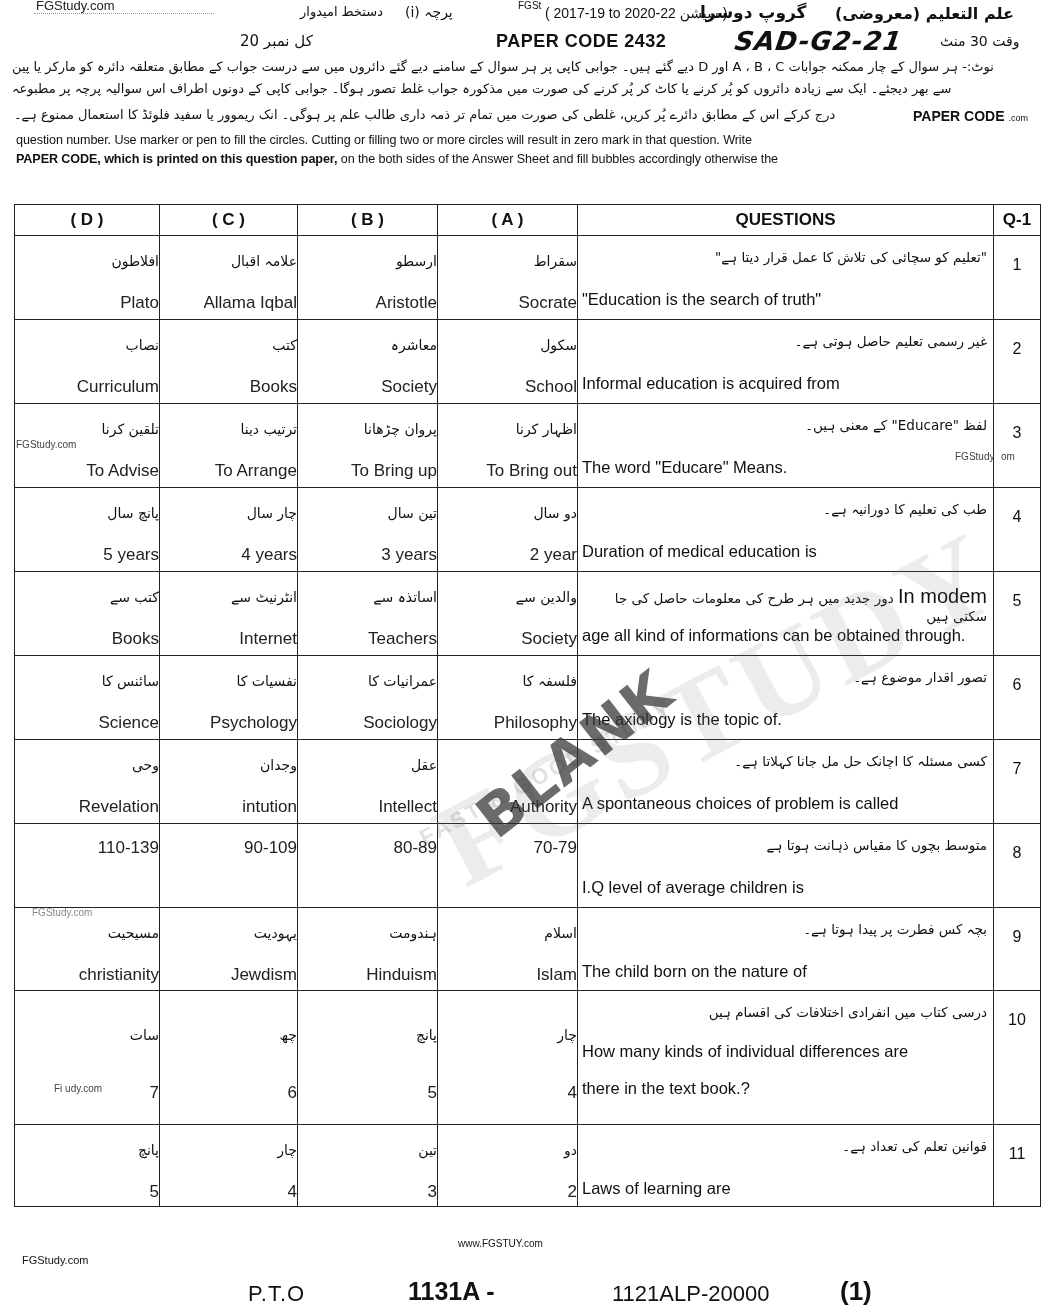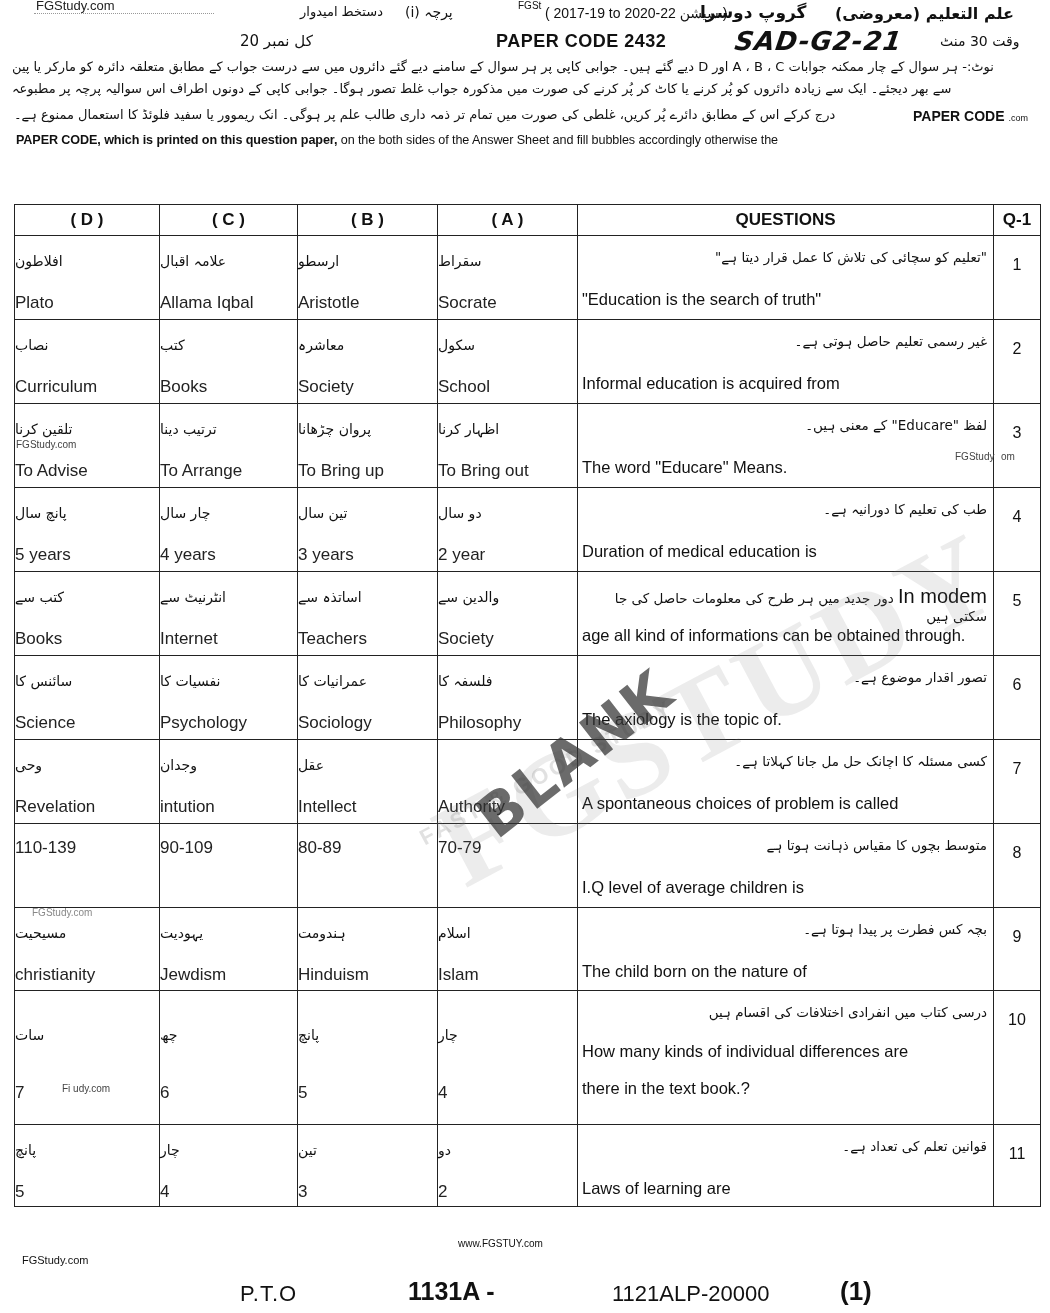--- a/index.html
+++ b/index.html
@@ -20,35 +20,35 @@
   .time { left:940px; top:33px; font-size:14px; }
   .urdu-note { left:12px; width:1030px; font-size:13px; line-height:18px; text-align:left; }
   .note-en { left:16px; top:131px; width:1010px; font-size:12.6px; line-height:18.5px; letter-spacing:-0.1px; }
   .note-en b { font-weight:bold; }
   .pc-inline { left:913px; top:108px; font-size:14px; font-weight:bold; }
   .pc-inline small { font-size:9px; font-weight:normal; }
 
   table.mcq { position:absolute; left:14px; top:204px; border-collapse:collapse; table-layout:fixed; width:1026px; }
   table.mcq td, table.mcq th { border:1.5px solid #222; padding:0; vertical-align:top; }
   table.mcq th { height:30px; font-size:17px; font-weight:bold; vertical-align:middle; text-align:center; }
-  .opt { text-align:left; position:relative; }
+  .opt { text-align:right; position:relative; }
   .opt .u { display:block; font-size:14px; padding-top:17px; height:26px; font-family:"DejaVu Sans", sans-serif; }
   .opt .e { display:block; font-size:17px; color:#222; padding-top:14px; }
   .q { position:relative; }
   .q .u { display:block; text-align:right; font-size:13.5px; padding:13px 6px 0 0; height:30px; font-family:"DejaVu Sans", sans-serif; direction:rtl; }
   .q .e { display:block; font-size:16.5px; padding:11px 0 0 4px; }
   .num { text-align:center; font-size:16px; padding-top:20px !important; }
   .wm-small { position:absolute; font-size:10px; color:#444; }
   .wm-fg { position:absolute; left:410px; top:640px; font-family:"Liberation Serif", serif; font-size:120px; color:rgba(120,120,120,0.14); transform:rotate(-28deg); font-weight:bold; letter-spacing:6px; }
   .wm-stamp { position:absolute; left:460px; top:720px; font-size:58px; font-weight:bold; color:rgba(50,50,50,0.72); transform:rotate(-38deg); font-family:"DejaVu Sans", sans-serif; letter-spacing:2px; }
   .wm-fast { position:absolute; left:405px; top:760px; font-size:22px; color:rgba(120,120,120,0.22); transform:rotate(-28deg); letter-spacing:3px; font-weight:bold;}
 
   .footer-site { left:458px; top:1238px; font-size:10px; }
   .footer-left { left:22px; top:1254px; font-size:11px; }
-  .pto { left:240px; top:1281px; font-size:22px; letter-spacing:1px;text-align:right; }
+  .pto { left:248px; top:1281px; font-size:22px; letter-spacing:1px;text-align:right; }
   .code-a { left:408px; top:1277px; font-size:25px; font-weight:bold; }
   .alp { left:612px; top:1281px; font-size:22px; }
   .page-no { left:840px; top:1276px; font-size:26px; font-weight:bold; }
 </style>
 </head>
 <body>
 
 <div class="abs site-top">FGStudy.com</div>
 <div class="abs dots"></div>
 <div class="abs sig urdu">دستخط امیدوار</div>
@@ -61,20 +61,21 @@
 <div class="abs paper-code-big">PAPER CODE  2432</div>
 <div class="abs handwritten">SAD-G2-21</div>
 <div class="abs time urdu">وقت 30 منٹ</div>
 
 <div class="abs urdu urdu-note" style="top:58px;">نوٹ:- ہر سوال کے چار ممکنہ جوابات A ، B ، C اور D دیے گئے ہیں۔ جوابی کاپی پر ہر سوال کے سامنے دیے گئے دائروں میں سے درست جواب کے مطابق متعلقہ دائرہ کو مارکر یا پین</div>
 <div class="abs urdu urdu-note" style="top:80px;">سے بھر دیجئے۔ ایک سے زیادہ دائروں کو پُر کرنے یا کاٹ کر پُر کرنے کی صورت میں مذکورہ جواب غلط تصور ہوگا۔ جوابی کاپی کے دونوں اطراف اس سوالیہ پرچہ پر مطبوعہ</div>
 <div class="abs urdu urdu-note" style="top:106px; width:890px; left:14px;">درج کرکے اس کے مطابق دائرے پُر کریں، غلطی کی صورت میں تمام تر ذمہ داری طالب علم پر ہوگی۔ انک ریموور یا سفید فلوئڈ کا استعمال ممنوع ہے۔</div>
 <div class="abs pc-inline"><span>PAPER CODE</span> <small>.com</small></div>
 
 <div class="abs note-en">
+  <div>question number.  Use marker or pen to fill the circles. Cutting or filling two or more circles  will result in zero mark in that question.   Write</div>
   <div><b>PAPER CODE, which is printed on this question paper,</b><span> on the  both sides of the  Answer  Sheet and fill bubbles accordingly otherwise  the</span></div>
 </div>
 
 <table class="mcq">
   <colgroup>
     <col style="width:145px">
       <col style="width:138px">
       <col style="width:140px">
       <col style="width:140px">
       <col style="width:416px">
@@ -344,20 +345,20 @@
     </tbody>
 </table>
 
 <div class="wm-fg">FGSTUDY</div>
 <div class="wm-fast">FAST &amp; GOOD STUDY</div>
 <div class="wm-stamp">BLANK</div>
 <div class="wm-small" style="left:16px; top:439px;">FGStudy.com</div>
 <div class="wm-small" style="left:955px; top:451px;">FGStudy</div>
 <div class="wm-small" style="left:1001px; top:451px;">om</div>
 <div class="wm-small" style="left:32px; top:907px; color:#888;">FGStudy.com</div>
-<div class="wm-small" style="left:62px; top:1083px;">Fi  udy.com</div>
+<div class="wm-small" style="left:54px; top:1083px;">Fi  udy.com</div>
 
 <div class="abs footer-site">www.FGSTUY.com</div>
 <div class="abs footer-left">FGStudy.com</div>
 <div class="abs pto">P.T.O</div>
 <div class="abs code-a">1131A -</div>
 <div class="abs alp">1121ALP-20000</div>
 <div class="abs page-no">(1)</div>
 
 </body></html>

